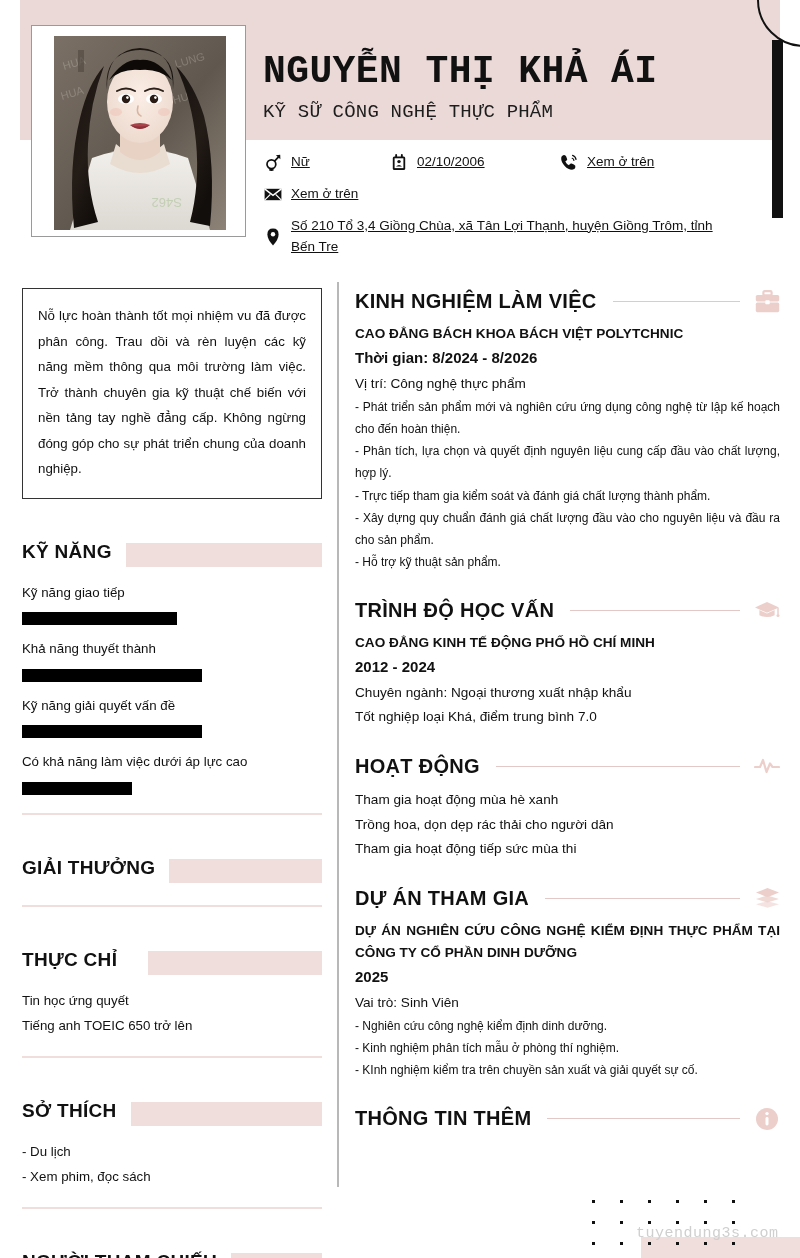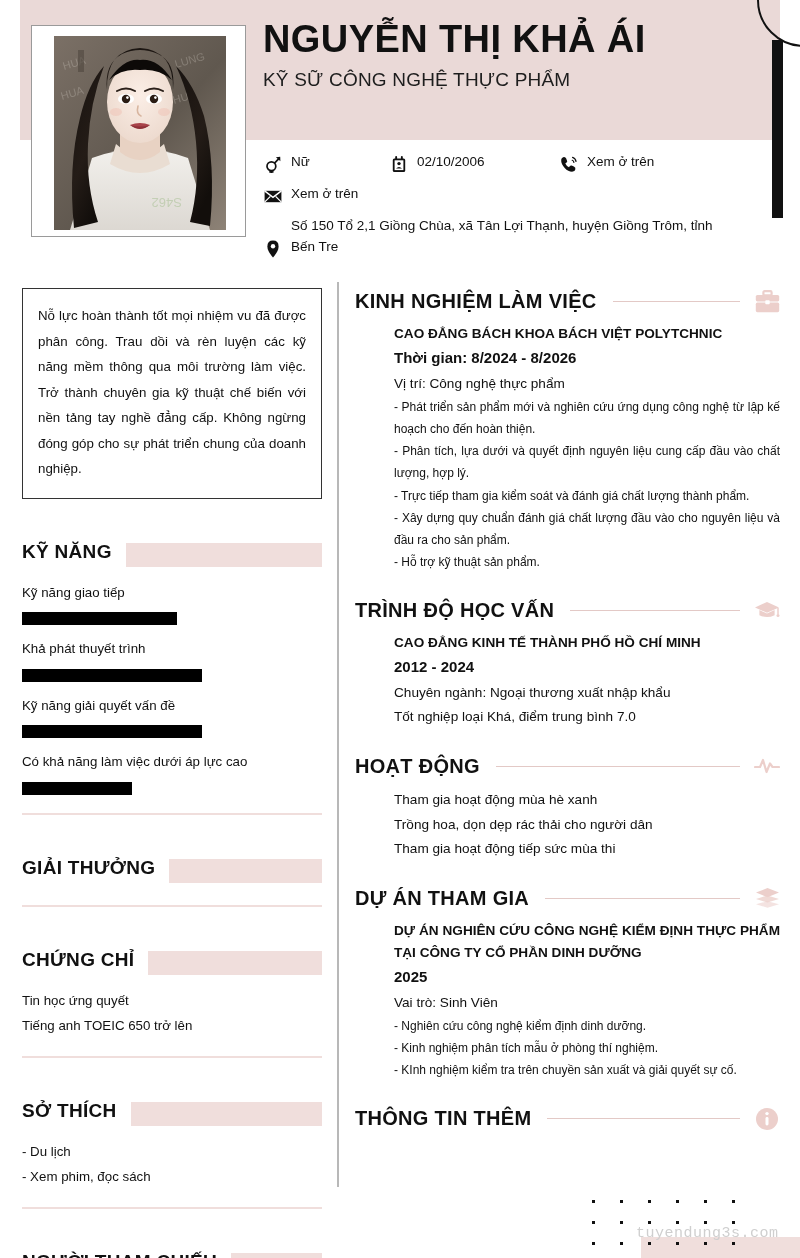--- a/index.html
+++ b/index.html
@@ -29,34 +29,34 @@
   .photo-frame {
     position: absolute; left: 31px; top: 25px; width: 215px; height: 212px;
     background: #ffffff; border: 1px solid #9a9a9a;
   }
   .photo {
     position: absolute; left: 22px; top: 10px; width: 172px; height: 194px;
     overflow: hidden; background: #2a2622;
   }
   .photo svg { display: block; }
 
-  .name-block { position: absolute; left: 263px; top: 20px; }
+  .name-block { position: absolute; left: 263px; top: 52px; font-family: Liberation Mono, monospace; }
   .name {
     font-size: 38px; font-weight: bold; letter-spacing: 0.4px;
     color: #111; line-height: 1.05; white-space: nowrap;
   }
   .role {
     font-size: 19px; color: #1d1d1d; margin-top: 9px;
     letter-spacing: 0.2px; white-space: nowrap;
   }
 
   
   .contact { position: absolute; left: 263px; top: 152px; width: 500px; }
   .contact-row { display: flex; align-items: flex-start; margin-bottom: 11px; }
-  .contact-item { display: flex; align-items: flex-end; }
+  .contact-item { display: flex; align-items: center; text-decoration: underline; }
   .c-ico {
     width: 19px; min-width: 19px; height: 17px; margin-right: 9px;
     display: flex; align-items: center; justify-content: center;
   }
   .c-ico svg { display: block; }
   .c-txt { font-size: 13.5px; line-height: 1.55; color: #111; }
   .c-gender { width: 126px; }
   .c-dob { width: 170px; }
 
   
@@ -97,21 +97,21 @@
   .r-head { display: flex; align-items: center; margin-top: 24px; }
   .r-head-title {
     font-size: 20px; font-weight: bold; letter-spacing: 0.3px;
     color: #111; white-space: nowrap;
   }
   .r-head-rule { flex: 1; height: 1px; background: #e3c9c6; margin: 0 14px 0 16px; }
   .r-head-ico { width: 26px; min-width: 26px; height: 26px;
                 display: flex; align-items: center; justify-content: center; }
   .r-head-ico svg { display: block; }
 
-  .r-body { margin-top: 9px; margin-left: 39px; }
+  .r-body { margin-top: 9px; }
   .r-org { font-size: 13.6px; font-weight: bold; line-height: 1.62; color: #111; }
   .r-org-just { text-align: justify; }
   .r-time { font-size: 15px; font-weight: bold; line-height: 1.78; color: #111; }
   .r-line { font-size: 13.6px; line-height: 1.78; color: #111; }
   .r-bullet { font-size: 12px; line-height: 1.85; color: #111; text-align: justify; }
 
   
   .dots { position: absolute; left: 592px; top: 1200px; }
   .dot-row { display: flex; margin-bottom: 18px; }
   .dot { width: 3px; height: 3px; background: #111; margin-right: 25px; }
@@ -249,21 +249,21 @@
     </div>
 
     <div class="contact-row">
       <div class="contact-item" style="width:470px">
         <span class="c-ico">
           <svg width="14" height="18" viewBox="0 0 14 18">
             <path d="M7 0.6 Q12.6 0.6 12.6 6.4 Q12.6 11.2 7 17.4 Q1.4 11.2 1.4 6.4 Q1.4 0.6 7 0.6 Z" fill="#111"></path>
             <circle cx="7" cy="6.2" r="2.2" fill="#fff"></circle>
           </svg>
         </span>
-        <span class="c-txt">Số 150 Tổ 2,1 Giồng Chùa, xã Tân Lợi Thạnh, huyện Giồng Trôm, tỉnh Bến Tre</span>
+        <span class="c-txt">Số 210 Tổ 3,4 Giồng Chùa, xã Tân Lợi Thạnh, huyện Giồng Trôm, tỉnh Bến Tre</span>
       </div>
     </div>
   </div>
 
   <div class="col-sep"></div>
 
   <div class="col-left">
 
     <div class="objective">
       <span>Nỗ lực hoàn thành tốt mọi nhiệm vu đã được phân công. Trau dồi và rèn luyện các kỹ năng mềm thông qua môi trường làm việc. Trở thành chuyên gia kỹ thuật chế biến với nền tảng tay nghề đẳng cấp. Không ngừng đóng góp cho sự phát triển chung của doanh nghiệp.</span>
@@ -272,21 +272,21 @@
     <div class="l-head">
       <div class="l-head-accent" style="left: 104px;"></div>
       <span class="l-head-title">KỸ NĂNG</span>
     </div>
     <div class="l-body">
       <div class="skill">
         <div class="skill-label">Kỹ năng giao tiếp</div>
         <div class="skill-bar" style="width:155px"></div>
       </div>
       <div class="skill">
-        <div class="skill-label">Khả phát thuyết trình</div>
+        <div class="skill-label">Khả năng thuyết thành</div>
         <div class="skill-bar" style="width:180px"></div>
       </div>
       <div class="skill">
         <div class="skill-label">Kỹ năng giải quyết vấn đề</div>
         <div class="skill-bar" style="width:180px"></div>
       </div>
       <div class="skill">
         <div class="skill-label">Có khả năng làm việc dưới áp lực cao</div>
         <div class="skill-bar" style="width:110px"></div>
       </div>
@@ -294,21 +294,21 @@
     <div class="l-divider"></div>
 
     <div class="l-head">
       <div class="l-head-accent" style="left: 147px;"></div>
       <span class="l-head-title">GIẢI THƯỞNG</span>
     </div>
     <div class="l-divider"></div>
 
     <div class="l-head">
       <div class="l-head-accent" style="left: 126px;"></div>
-      <span class="l-head-title">CHỨNG CHỈ</span>
+      <span class="l-head-title">THỰC CHỈ</span>
     </div>
     <div class="l-body">
       <div class="list-line">Tin học ứng quyết</div>
       <div class="list-line">Tiếng anh TOEIC 650 trở lên</div>
     </div>
     <div class="l-divider"></div>
 
     <div class="l-head">
       <div class="l-head-accent" style="left: 109px;"></div>
       <span class="l-head-title">SỞ THÍCH</span>
@@ -338,40 +338,40 @@
           <rect x="0.8" y="12.6" width="23.4" height="9.6" rx="1.6" fill="#eccfcb"></rect>
           <rect x="10.3" y="10.2" width="4.4" height="4" rx="0.8" fill="#fff"></rect>
         </svg>
       </span>
     </div>
     <div class="r-body">
       <div class="r-org">CAO ĐẲNG BÁCH KHOA BÁCH VIỆT POLYTCHNIC</div>
       <div class="r-time">Thời gian: 8/2024 - 8/2026</div>
       <div class="r-line">Vị trí: Công nghệ thực phẩm</div>
       <div class="r-bullet">- Phát triển sản phẩm mới và nghiên cứu ứng dụng công nghệ từ lập kế hoạch cho đến hoàn thiện.</div>
-      <div class="r-bullet">- Phân tích, lựa dưới và quyết định nguyên liệu cung cấp đầu vào chất lượng, hợp lý.</div>
+      <div class="r-bullet">- Phân tích, lựa chọn và quyết định nguyên liệu cung cấp đầu vào chất lượng, hợp lý.</div>
       <div class="r-bullet">- Trực tiếp tham gia kiểm soát và đánh giá chất lượng thành phẩm.</div>
       <div class="r-bullet">- Xây dựng quy chuẩn đánh giá chất lượng đầu vào cho nguyên liệu và đầu ra cho sản phẩm.</div>
       <div class="r-bullet">- Hỗ trợ kỹ thuật sản phẩm.</div>
     </div>
 
     <div class="r-head">
       <span class="r-head-title">TRÌNH ĐỘ HỌC VẤN</span>
       <span class="r-head-rule"></span>
       <span class="r-head-ico">
         <svg width="26" height="20" viewBox="0 0 26 20">
           <path d="M13 2 L25 7.4 L13 12.8 L1 7.4 Z" fill="#eccfcb"></path>
           <path d="M5.4 10 v5.2 Q13 19 20.6 15.2 V10 L13 13.6 Z" fill="#eccfcb"></path>
           <line x1="24" y1="8" x2="24" y2="14.4" stroke="#eccfcb" stroke-width="1.5"></line>
           <circle cx="24" cy="15.6" r="1.5" fill="#eccfcb"></circle>
         </svg>
       </span>
     </div>
     <div class="r-body">
-      <div class="r-org">CAO ĐẲNG KINH TẾ THÀNH PHỐ HỒ CHÍ MINH</div>
+      <div class="r-org">CAO ĐẲNG KINH TẾ ĐỘNG PHỐ HỒ CHÍ MINH</div>
       <div class="r-time">2012 - 2024</div>
       <div class="r-line">Chuyên ngành: Ngoại thương xuất nhập khẩu</div>
       <div class="r-line">Tốt nghiệp loại Khá, điểm trung bình 7.0</div>
     </div>
 
     <div class="r-head">
       <span class="r-head-title">HOẠT ĐỘNG</span>
       <span class="r-head-rule"></span>
       <span class="r-head-ico">
         <svg width="26" height="18" viewBox="0 0 26 18">

